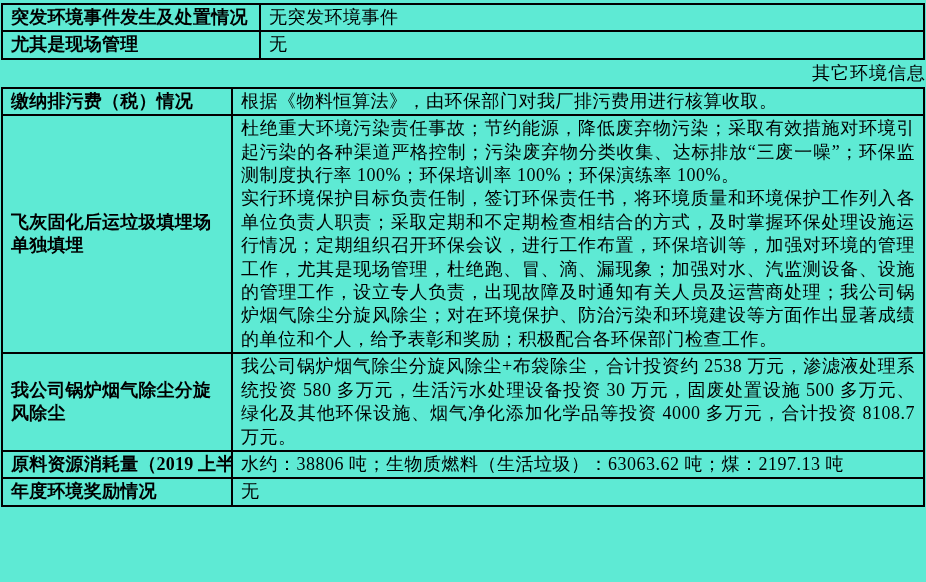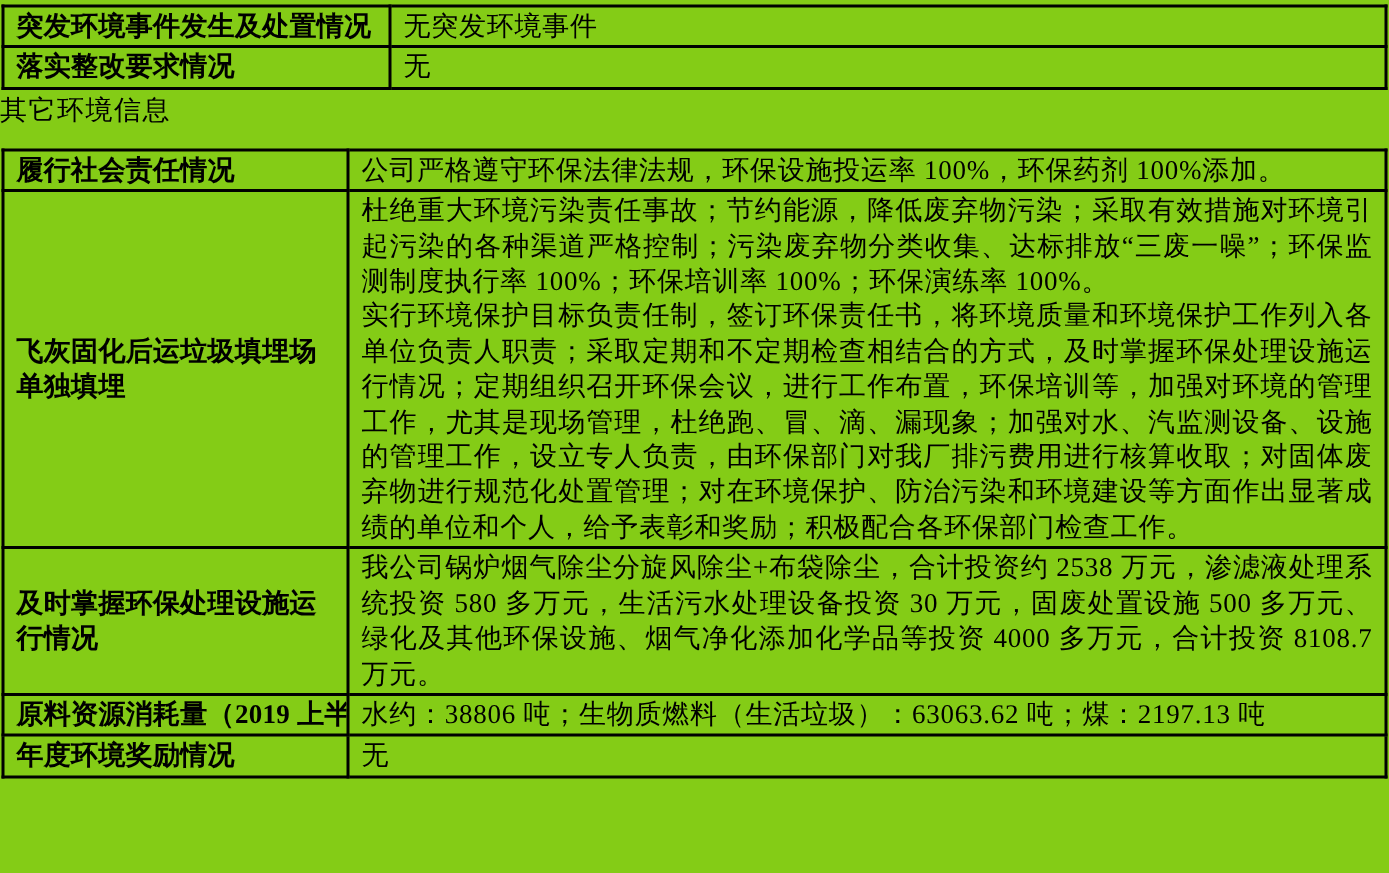--- a/index.html
+++ b/index.html
@@ -2,21 +2,21 @@
 <html><head>
 <meta charset="utf-8">
 <style>
   html,body { margin:0; padding:0; background:#ffffff; }
   .canvas {
     width:926px; height:582px;
     box-sizing:border-box;
     padding-top:3px;
     font-family:"Liberation Serif","DejaVu Serif",serif;
     color:#000;
-    background:#84cc16;
+    background:#5eead4;
     overflow:hidden;
   }
   table.doc {
     border-collapse:collapse;
     width:924px;
     margin:0 1px;
     table-layout:fixed;
   }
   table.doc td {
     border:2px solid #000;
@@ -31,24 +31,24 @@
     padding-left:12px;
     padding-right:4px;
     letter-spacing:0.2px;
   }
   table.t1 td.lbl { width:240px; }
   table.t2 td.lbl { width:212px; }
   td.val { letter-spacing:0.5px;margin-left:44px; }
   td.val-just { letter-spacing:0.5px; text-align:justify; }
   .cell-paras p { margin:0; text-align:justify; }
   .heading {
-    text-align:left;
+    text-align:right;
     font-size:18px;
     letter-spacing:1px;
-    padding:3px 0 16px 0;
+    padding:3px 0 4px 0;
     line-height:20px;
   }
   .lbl-small {
     font-size:14.5px;
     letter-spacing:0;
     white-space:nowrap;
   }
   tr.h27 { height:27px; }
   tr.h26 { height:26px; }
   tr.h24 { height:24px; }
@@ -58,43 +58,43 @@
 
 <div class="canvas">
 
   <table class="doc t1">
     <tbody>
       <tr class="h27">
         <td class="lbl">突发环境事件发生及处置情况</td>
         <td class="val">无突发环境事件</td>
       </tr>
       <tr class="h27">
-        <td class="lbl">落实整改要求情况</td>
+        <td class="lbl">尤其是现场管理</td>
         <td class="val">无</td>
       </tr>
     </tbody>
   </table>
 
   <div class="heading">其它环境信息</div>
 
   <table class="doc t2">
     <tbody>
       <tr class="h26">
-        <td class="lbl">履行社会责任情况</td>
-        <td class="val">公司严格遵守环保法律法规，环保设施投运率 100%，环保药剂 100%添加。</td>
+        <td class="lbl">缴纳排污费（税）情况</td>
+        <td class="val">根据《物料恒算法》，由环保部门对我厂排污费用进行核算收取。</td>
       </tr>
       <tr>
         <td class="lbl">飞灰固化后运垃圾填埋场单独填埋</td>
         <td class="val cell-paras">
           <p>杜绝重大环境污染责任事故；节约能源，降低废弃物污染；采取有效措施对环境引起污染的各种渠道严格控制；污染废弃物分类收集、达标排放“三废一噪”；环保监测制度执行率 100%；环保培训率 100%；环保演练率 100%。</p>
-          <p>实行环境保护目标负责任制，签订环保责任书，将环境质量和环境保护工作列入各单位负责人职责；采取定期和不定期检查相结合的方式，及时掌握环保处理设施运行情况；定期组织召开环保会议，进行工作布置，环保培训等，加强对环境的管理工作，尤其是现场管理，杜绝跑、冒、滴、漏现象；加强对水、汽监测设备、设施的管理工作，设立专人负责，由环保部门对我厂排污费用进行核算收取；对固体废弃物进行规范化处置管理；对在环境保护、防治污染和环境建设等方面作出显著成绩的单位和个人，给予表彰和奖励；积极配合各环保部门检查工作。</p>
+          <p>实行环境保护目标负责任制，签订环保责任书，将环境质量和环境保护工作列入各单位负责人职责；采取定期和不定期检查相结合的方式，及时掌握环保处理设施运行情况；定期组织召开环保会议，进行工作布置，环保培训等，加强对环境的管理工作，尤其是现场管理，杜绝跑、冒、滴、漏现象；加强对水、汽监测设备、设施的管理工作，设立专人负责，出现故障及时通知有关人员及运营商处理；我公司锅炉烟气除尘分旋风除尘；对在环境保护、防治污染和环境建设等方面作出显著成绩的单位和个人，给予表彰和奖励；积极配合各环保部门检查工作。</p>
         </td>
       </tr>
       <tr>
-        <td class="lbl">及时掌握环保处理设施运行情况</td>
+        <td class="lbl">我公司锅炉烟气除尘分旋风除尘</td>
         <td class="val-just">我公司锅炉烟气除尘分旋风除尘+布袋除尘，合计投资约 2538 万元，渗滤液处理系统投资 580 多万元，生活污水处理设备投资 30 万元，固废处置设施 500 多万元、绿化及其他环保设施、烟气净化添加化学品等投资 4000 多万元，合计投资 8108.7 万元。</td>
       </tr>
       <tr class="h24">
         <td class="lbl lbl-small">原料资源消耗量（2019 上半年）</td>
         <td class="val">水约：38806 吨；生物质燃料（生活垃圾）：63063.62 吨；煤：2197.13 吨</td>
       </tr>
       <tr class="h24">
         <td class="lbl">年度环境奖励情况</td>
         <td class="val">无</td>
       </tr>

